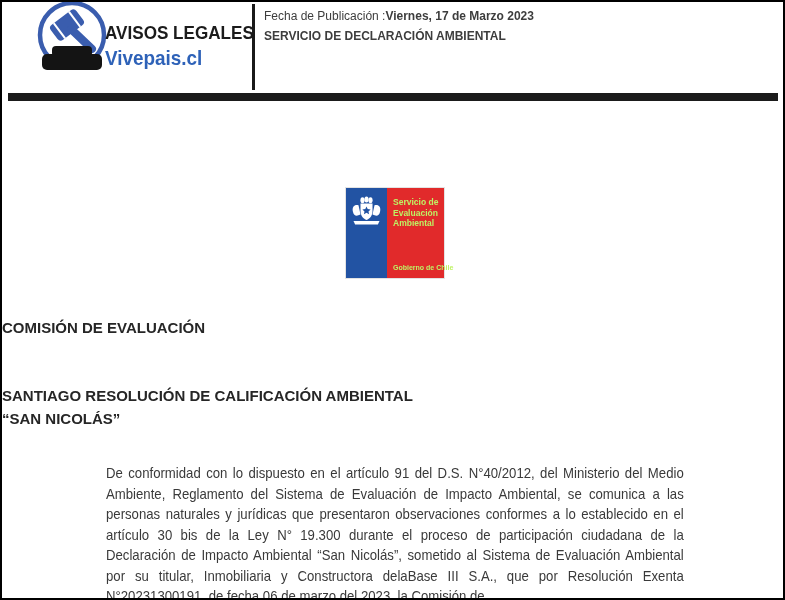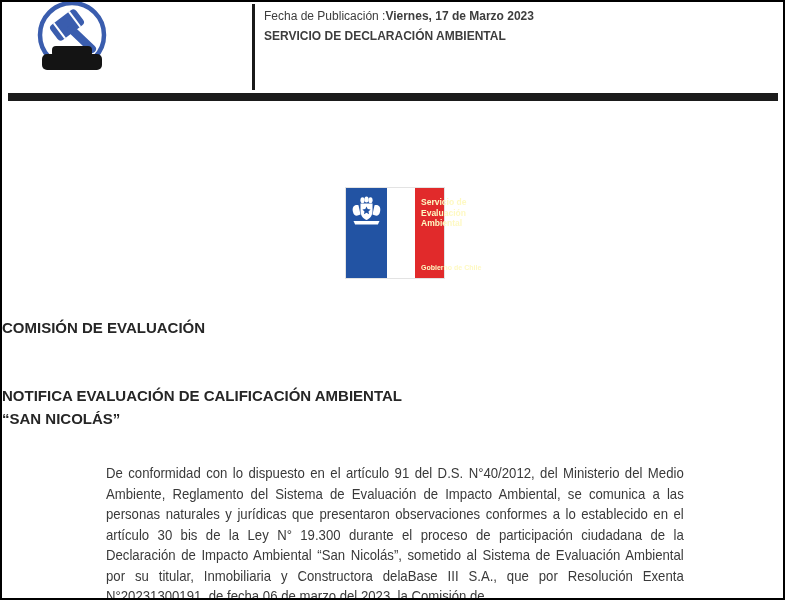--- a/index.html
+++ b/index.html
@@ -32,21 +32,21 @@
   .meta-row { margin: 0; }
 
   .thick-rule { position: absolute; left: 6px; right: 5px; top: 91px; height: 8px; background: #1b1b1b; }
 
   
   .sea-logo {
     position: absolute; left: 344px; top: 186px; width: 98px; height: 90px;
     display: flex; box-shadow: 0 0 0 1px #e3e3e3;
   }
   .sea-blue { width: 41px; position: relative; }
-  .sea-red { flex: 1; position: relative; color: #fef9c3; margin-left: 28px; }
+  .sea-red { flex: 1; position: relative; color: #bef264; }
   .coat-of-arms-icon { position: absolute; left: 4px; top: 8px; }
   .sea-service { position: absolute; left: 6px; top: 9px; font-size: 8.5px; font-weight: bold; line-height: 10.5px; white-space: nowrap; }
   .sea-gov { position: absolute; left: 6px; bottom: 7px; font-size: 7px; font-weight: bold; white-space: nowrap; }
 
   
   .headings {
     position: absolute; left: 0; width: 100%; text-align: left;
     font-weight: bold; color: #262626; font-size: 15px; line-height: 23px;
   }
   #headings-top { top: 314px; }
@@ -75,20 +75,24 @@
         <line x1="9.5" y1="-9.5" x2="9.5" y2="9.5" stroke="#ffffff" stroke-width="2"></line>
       </g>
       <line x1="37" y1="27" x2="58" y2="47" stroke="#3a5dae" stroke-width="8" stroke-linecap="round"></line>
       <g fill="#141414">
         <rect x="18" y="44" width="40" height="11" rx="4"></rect>
         <rect x="8" y="52" width="60" height="16" rx="5"></rect>
       </g>
     </svg>
   </span>
 
+  <div class="logo-text">
+    <div class="logo-title">AVISOS LEGALES</div>
+    <div class="logo-subtitle">Vivepais.cl</div>
+  </div>
 
   <div class="v-divider"></div>
 
   <div class="meta">
     <div class="meta-row"><span>Fecha de Publicación :</span><span class="bold">Viernes, 17 de Marzo 2023</span></div>
     <div class="meta-row bold">SERVICIO DE DECLARACIÓN AMBIENTAL</div>
   </div>
 
   <div class="thick-rule"></div>
 
@@ -117,19 +121,19 @@
       </div>
       <div class="sea-gov">Gobierno de Chile</div>
     </div>
   </div>
 
   <div class="headings" id="headings-top">
     <div>COMISIÓN DE EVALUACIÓN</div>
   </div>
 
   <div class="headings" id="headings-notice">
-    <div>NOTIFICA EVALUACIÓN DE CALIFICACIÓN AMBIENTAL</div>
+    <div>SANTIAGO RESOLUCIÓN DE CALIFICACIÓN AMBIENTAL</div>
     <div>“SAN NICOLÁS”</div>
   </div>
 
   <p class="body-text">De conformidad con lo dispuesto en el artículo 91 del D.S. N°40/2012, del Ministerio del Medio Ambiente, Reglamento del Sistema de Evaluación de Impacto Ambiental, se comunica a las personas naturales y jurídicas que presentaron observaciones conformes a lo establecido en el artículo 30 bis de la Ley N° 19.300 durante el proceso de participación ciudadana de la Declaración de Impacto Ambiental “San Nicolás”, sometido al Sistema de Evaluación Ambiental por su titular, Inmobiliaria y Constructora delaBase III S.A., que por Resolución Exenta N°20231300191, de fecha 06 de marzo del 2023, la Comisión de</p>
 
 </div>
 
 </body></html>

